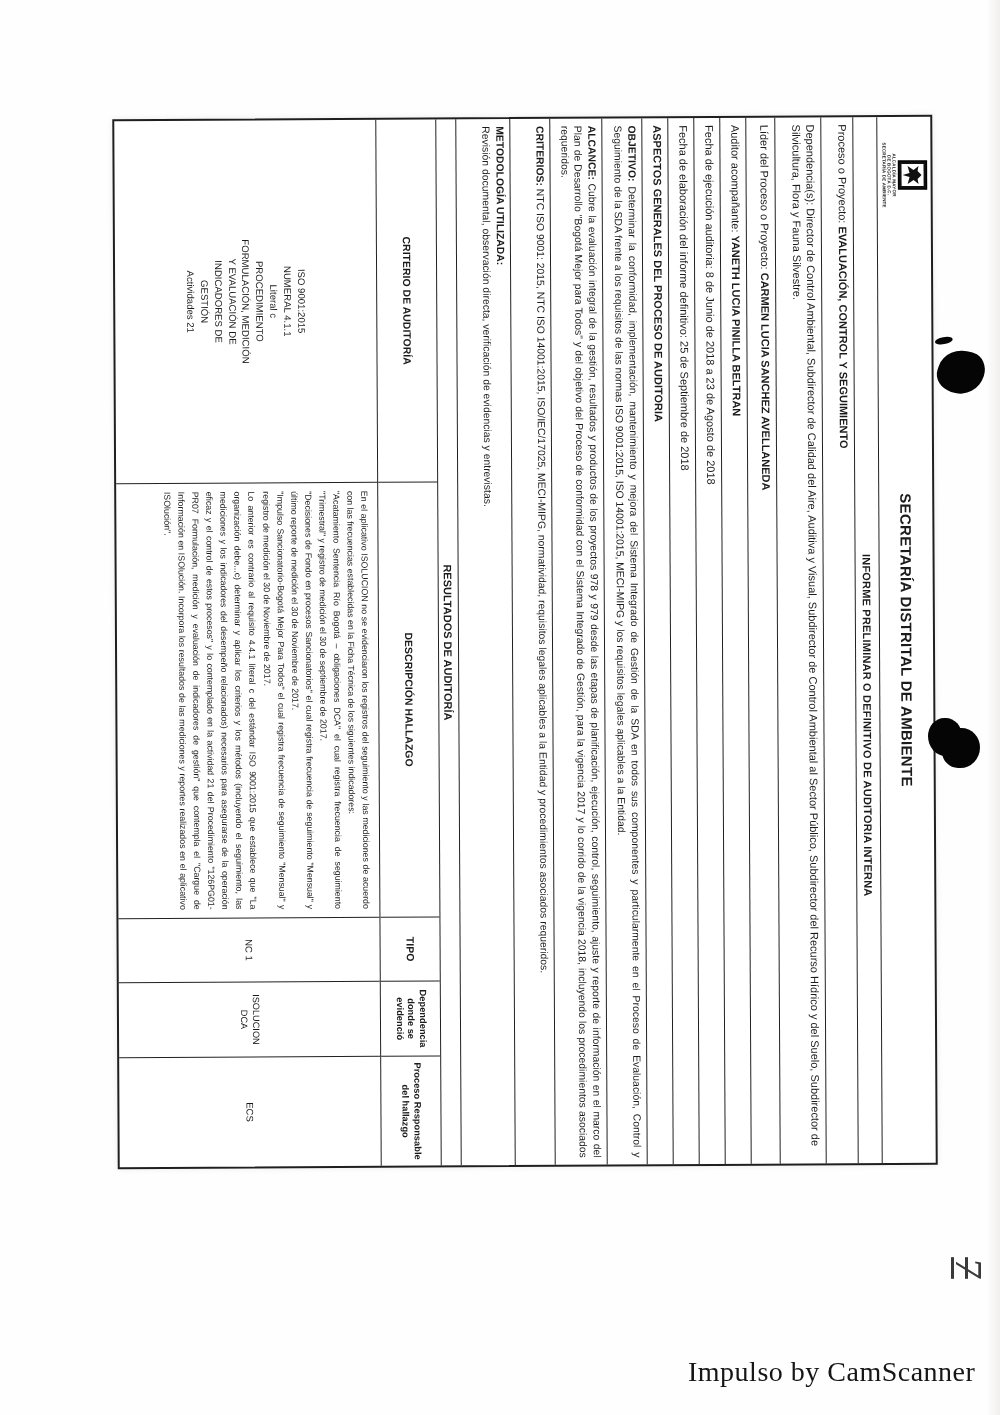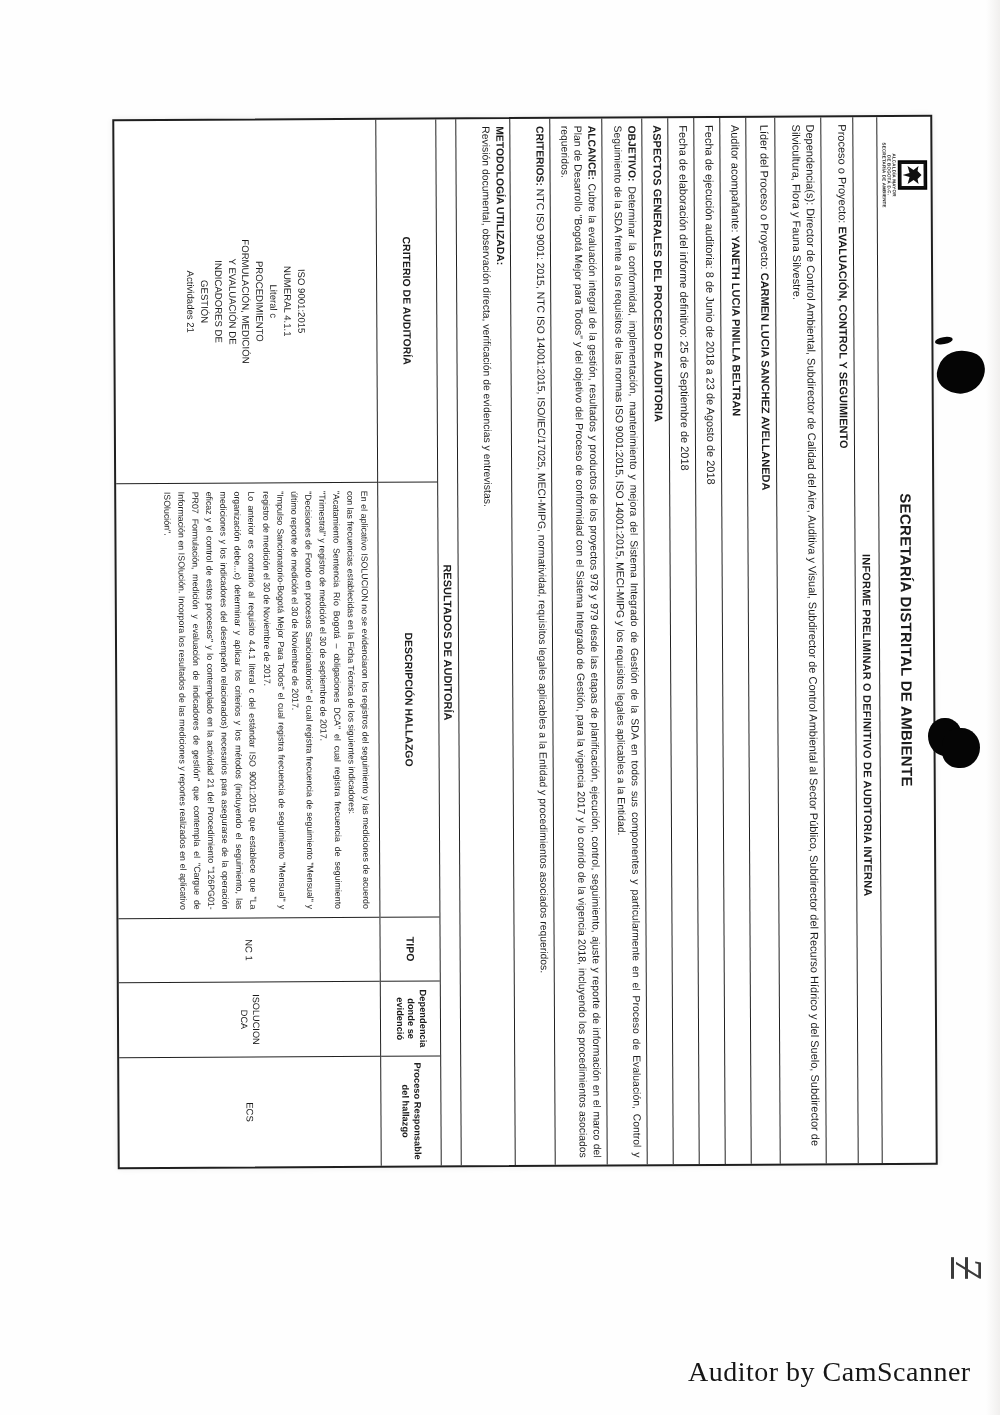--- a/index.html
+++ b/index.html
@@ -182,16 +182,16 @@
 DCA</div>
         <div class="c col-proc cell-proc">ECS</div>
       </div>
     </div>
 
   </div>
 
   <div class="blob blob1"></div>
   <div class="blob blob2"></div>
   <div class="hand-mark">7</div>
-  <div class="camscanner">Auditor by CamScanner</div>
+  <div class="camscanner">Impulso by CamScanner</div>
   <div class="edge-shade"></div>
 
 </div>
 
 </body></html>

